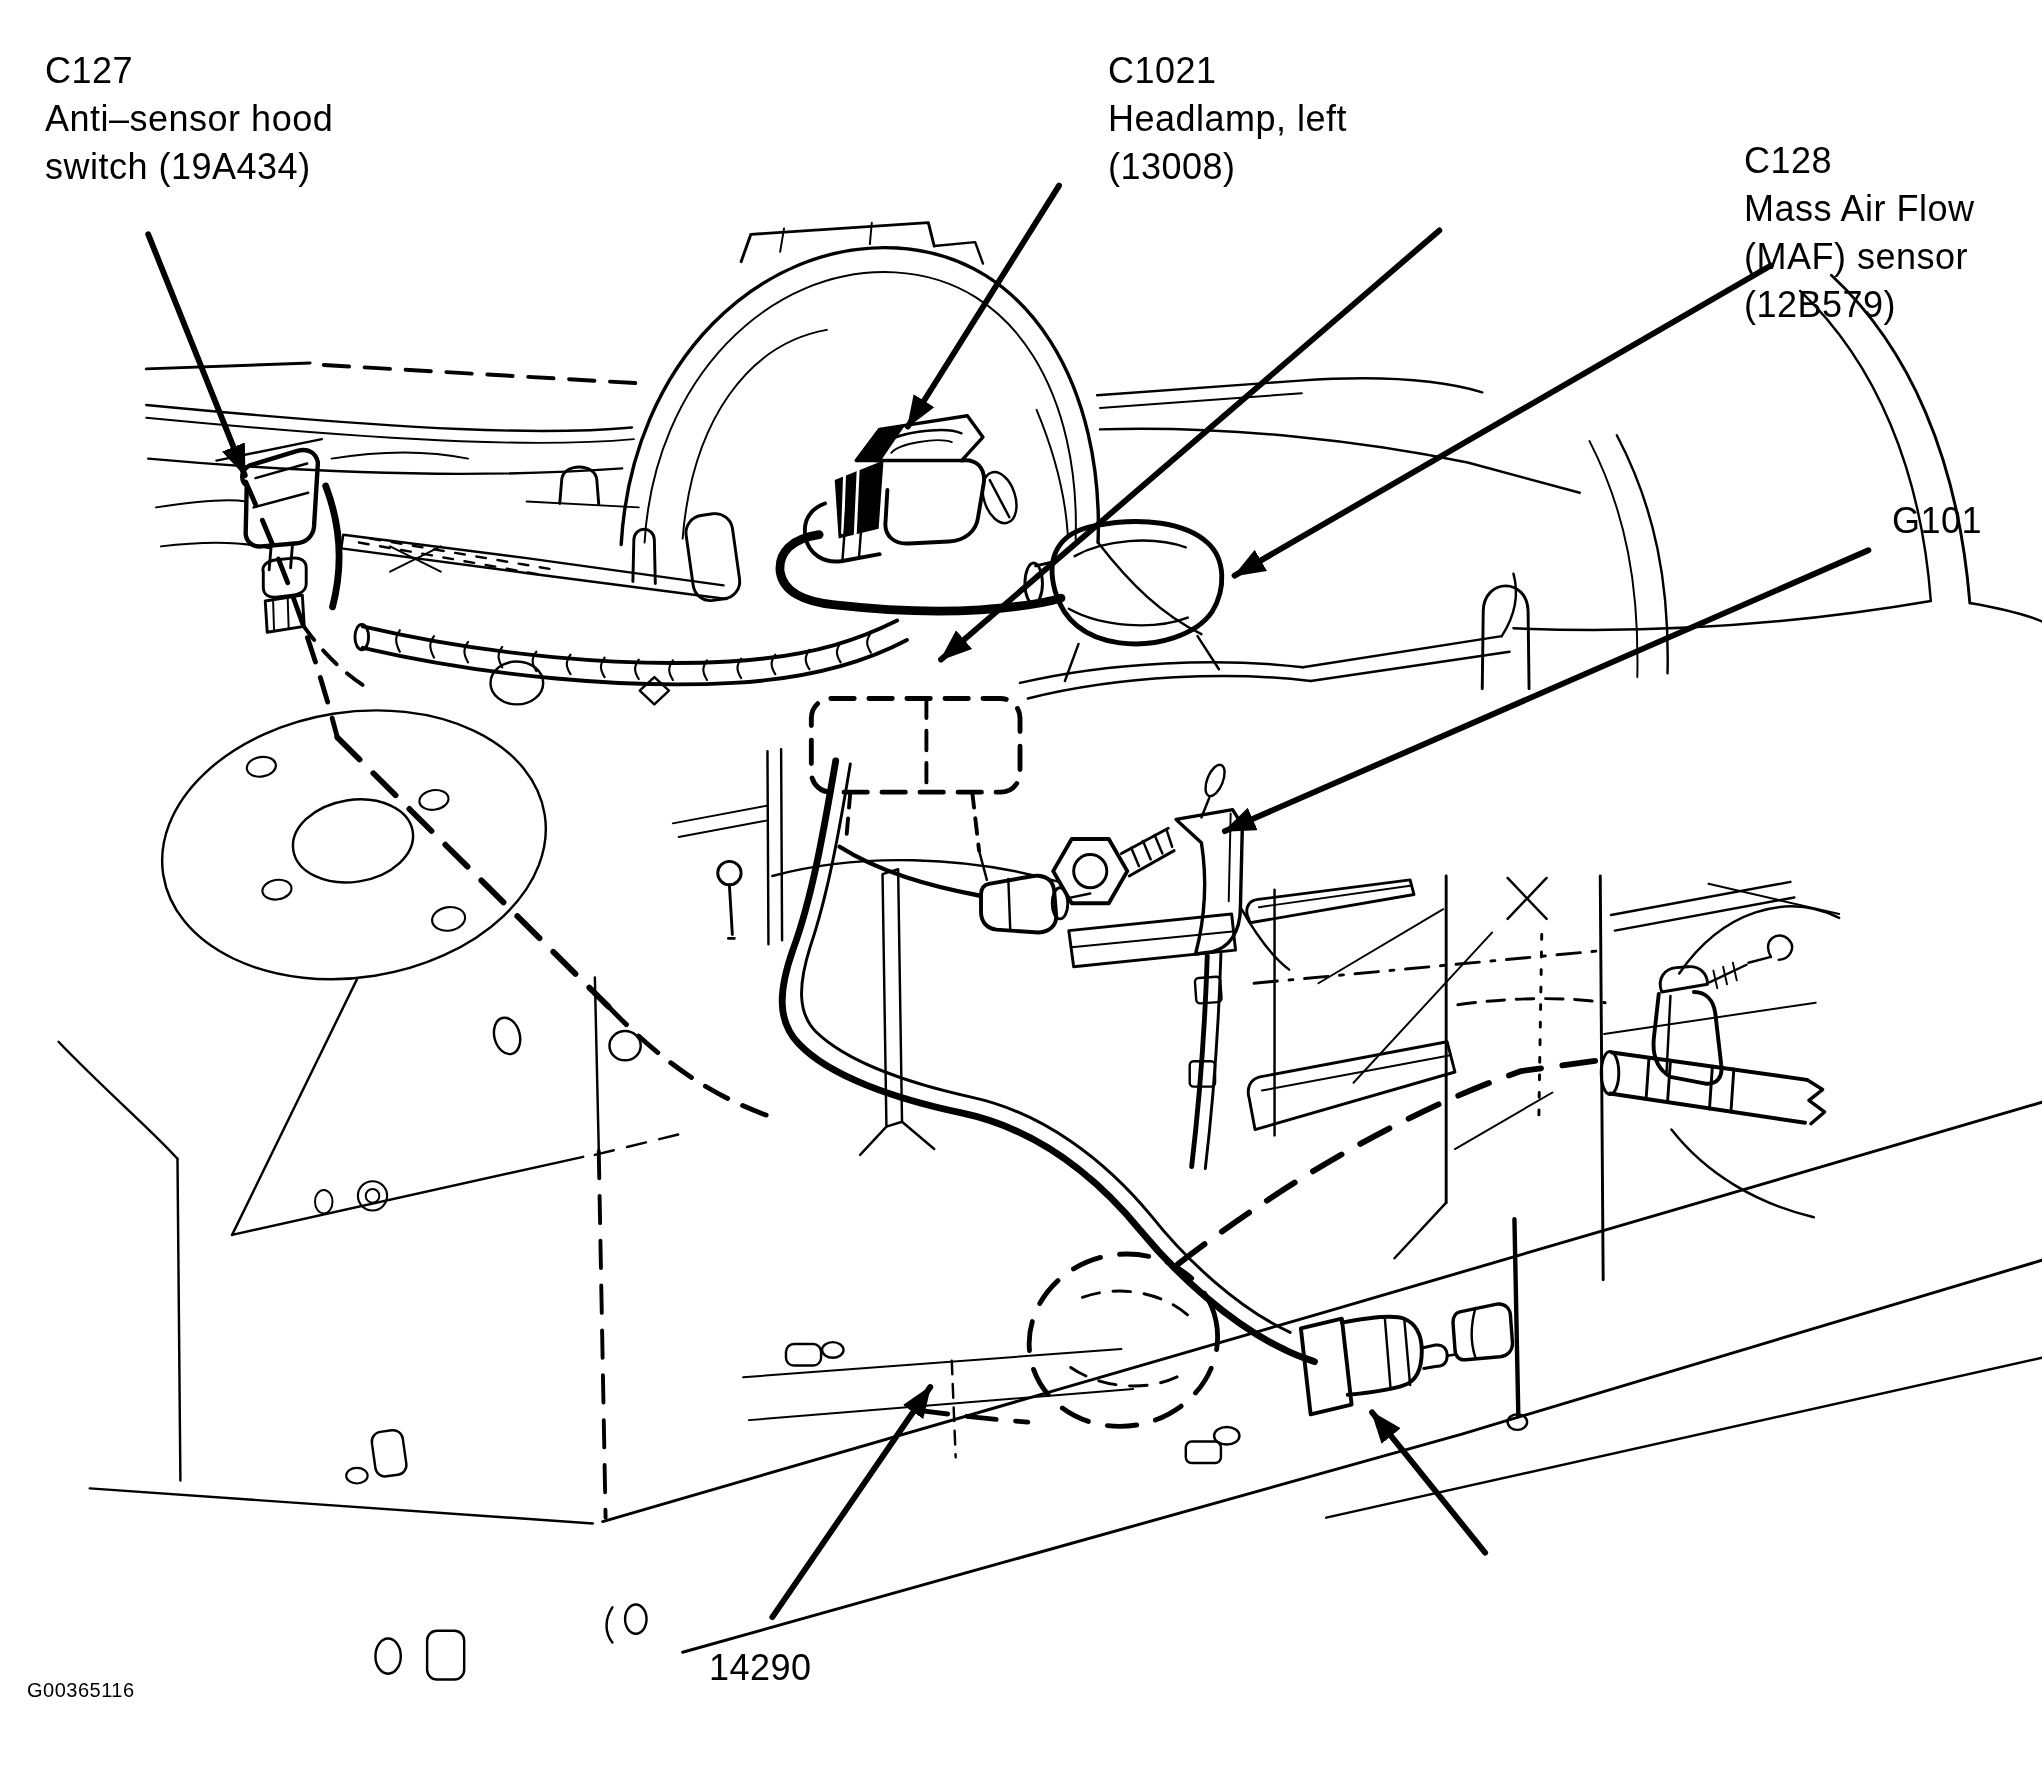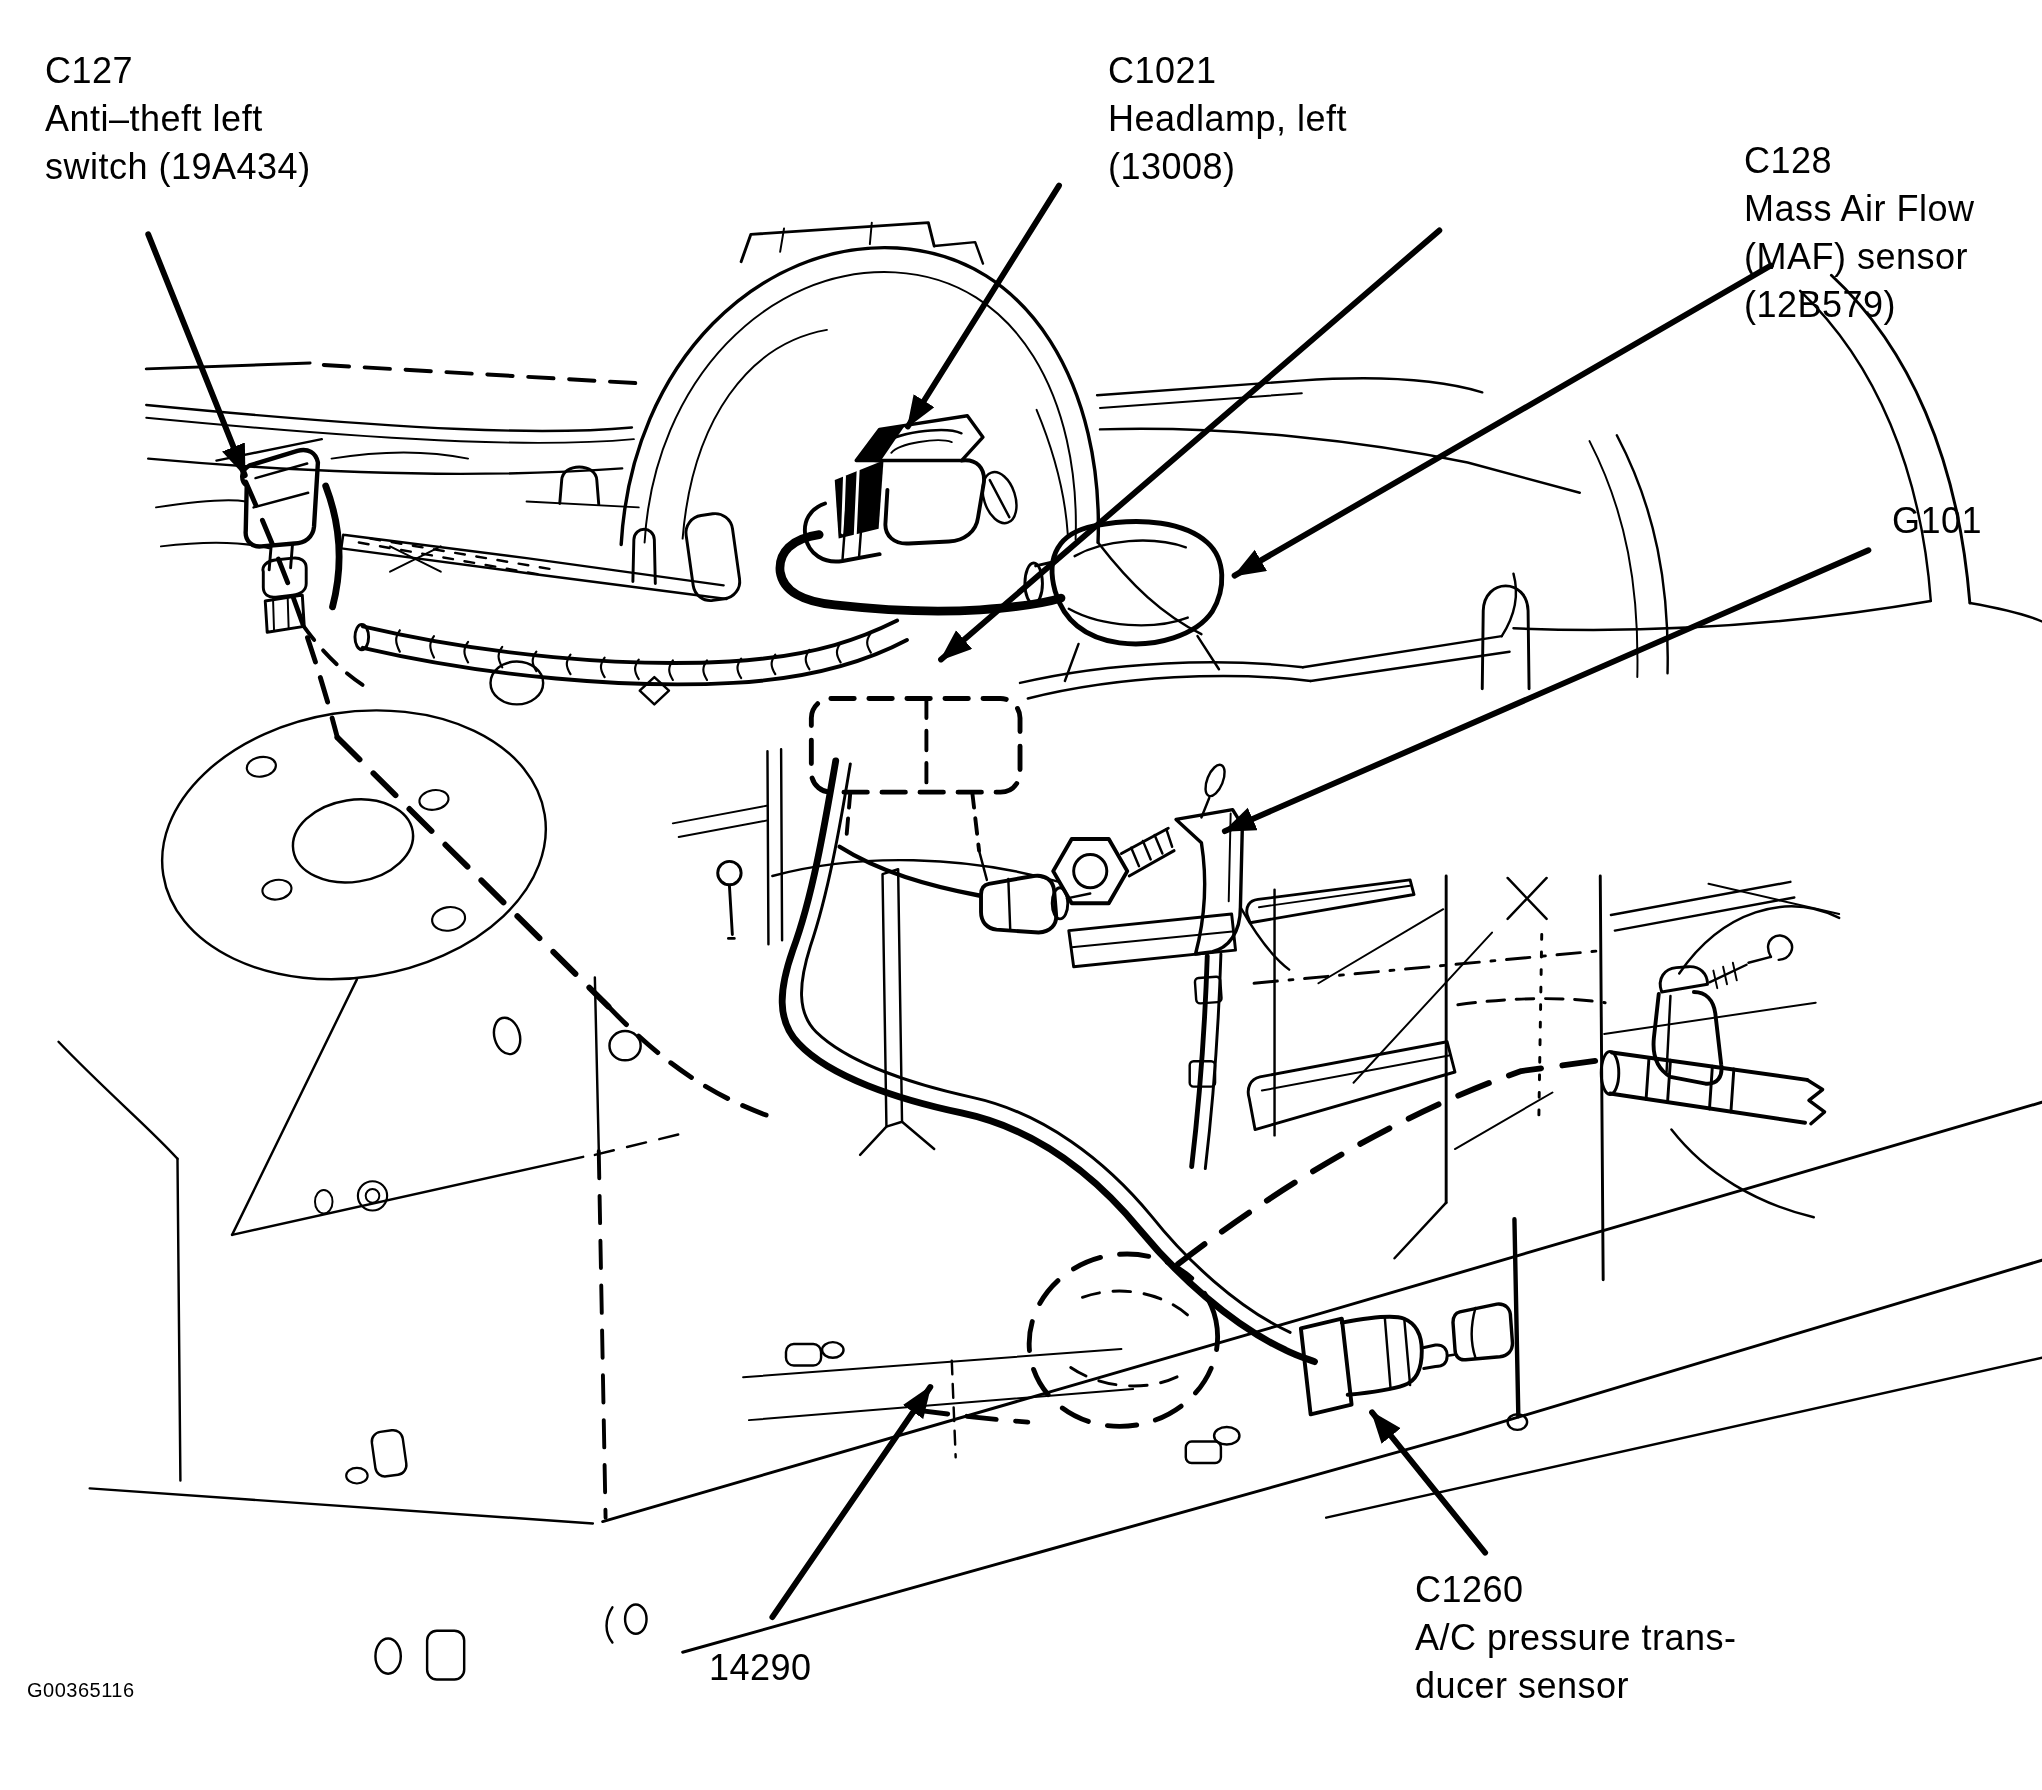--- a/index.html
+++ b/index.html
@@ -257,21 +257,21 @@
       <path d="M1476,236 L965,676" marker-end="url(#ah)"></path>
       <path d="M1816,272 L1266,590" marker-end="url(#ah)"></path>
       <path d="M1916,564 L1256,852" marker-end="url(#ah)"></path>
       <path d="M792,1658 L954,1422" marker-end="url(#ah)"></path>
       <path d="M1523,1592 L1407,1448" marker-end="url(#ah)"></path>
     </g>
   </svg>
 
   <div class="callout" style="left:45px;top:47px">
     <div>C127</div>
-    <div>Anti–theft left</div>
+    <div>Anti–sensor hood</div>
     <div>switch (19A434)</div>
   </div>
 
   <div class="callout" style="left:1108px;top:47px">
     <div>C1021</div>
     <div>Headlamp, left</div>
     <div>(13008)</div>
   </div>
 
 
@@ -283,21 +283,16 @@
   </div>
 
   <div class="callout" style="left:1892px;top:497px">
     <div>G101</div>
   </div>
 
   <div class="callout" style="left:709px;top:1644px">
     <div>14290</div>
   </div>
 
-  <div class="callout" style="left:1415px;top:1566px">
-    <div>C1260</div>
-    <div>A/C pressure trans-</div>
-    <div>ducer sensor</div>
-  </div>
 
   <div class="figcode" style="left:27px;top:1679px">G00365116</div>
 </div>
 
 
 </body></html>

